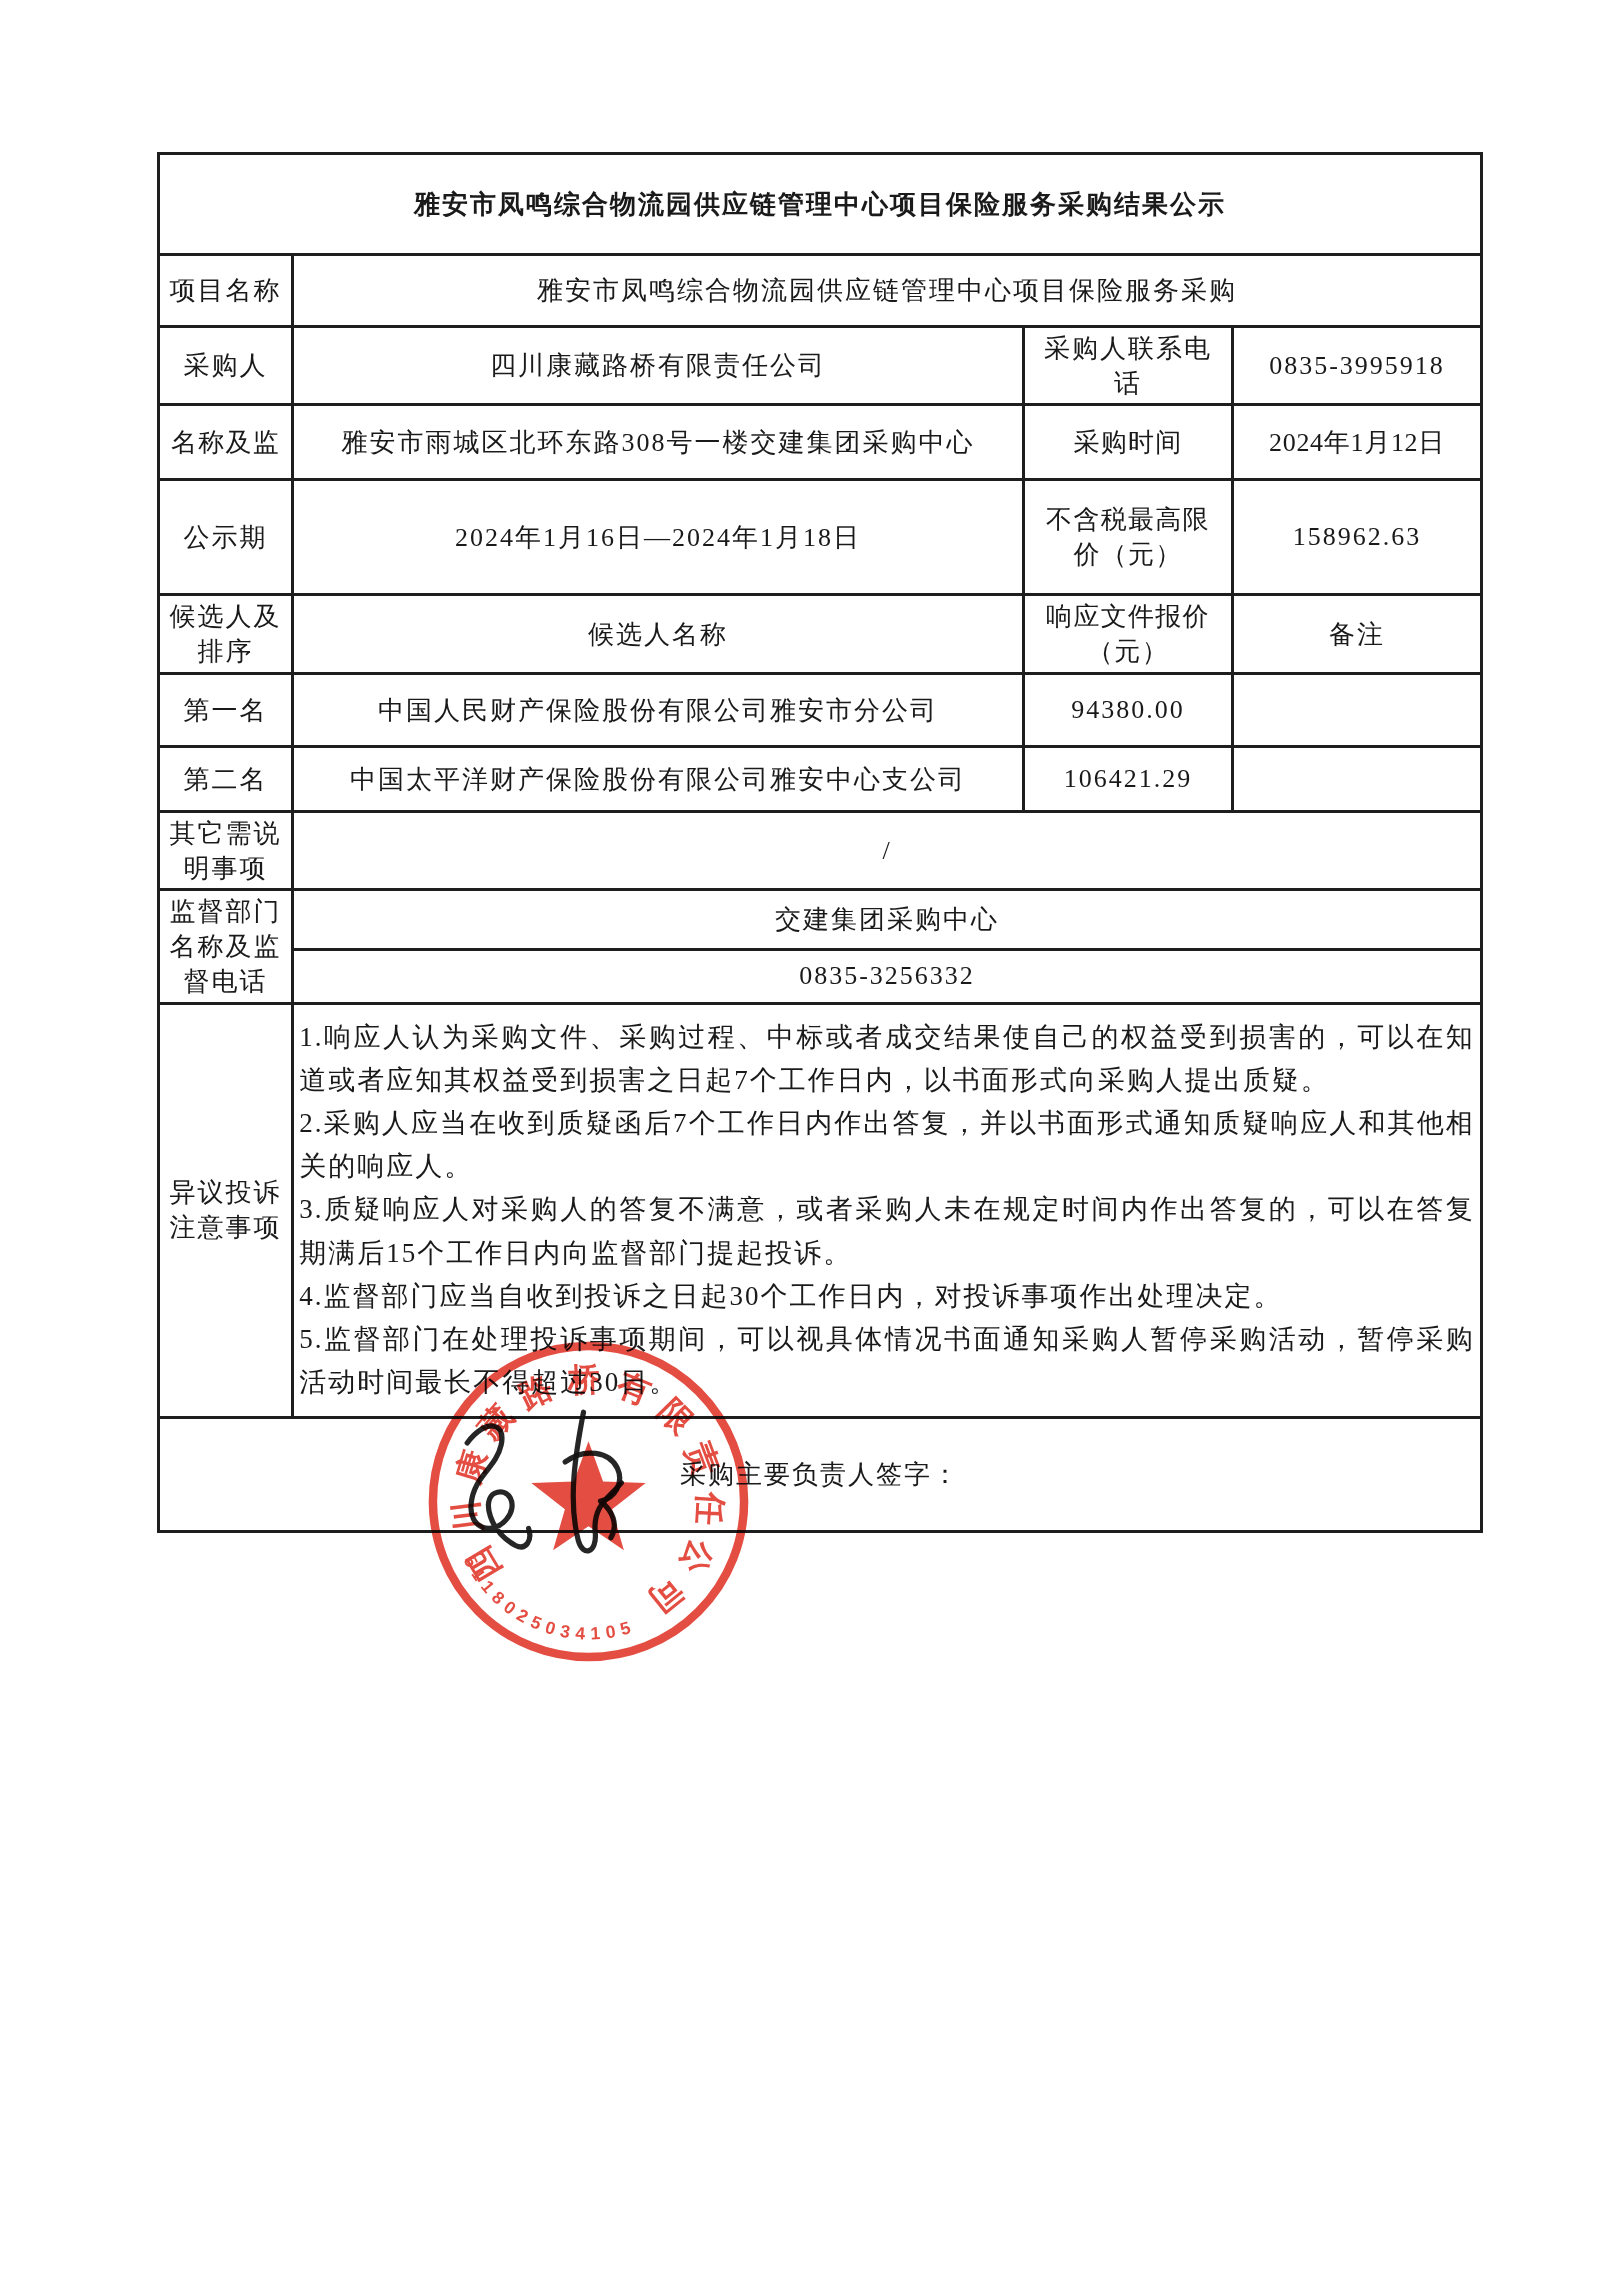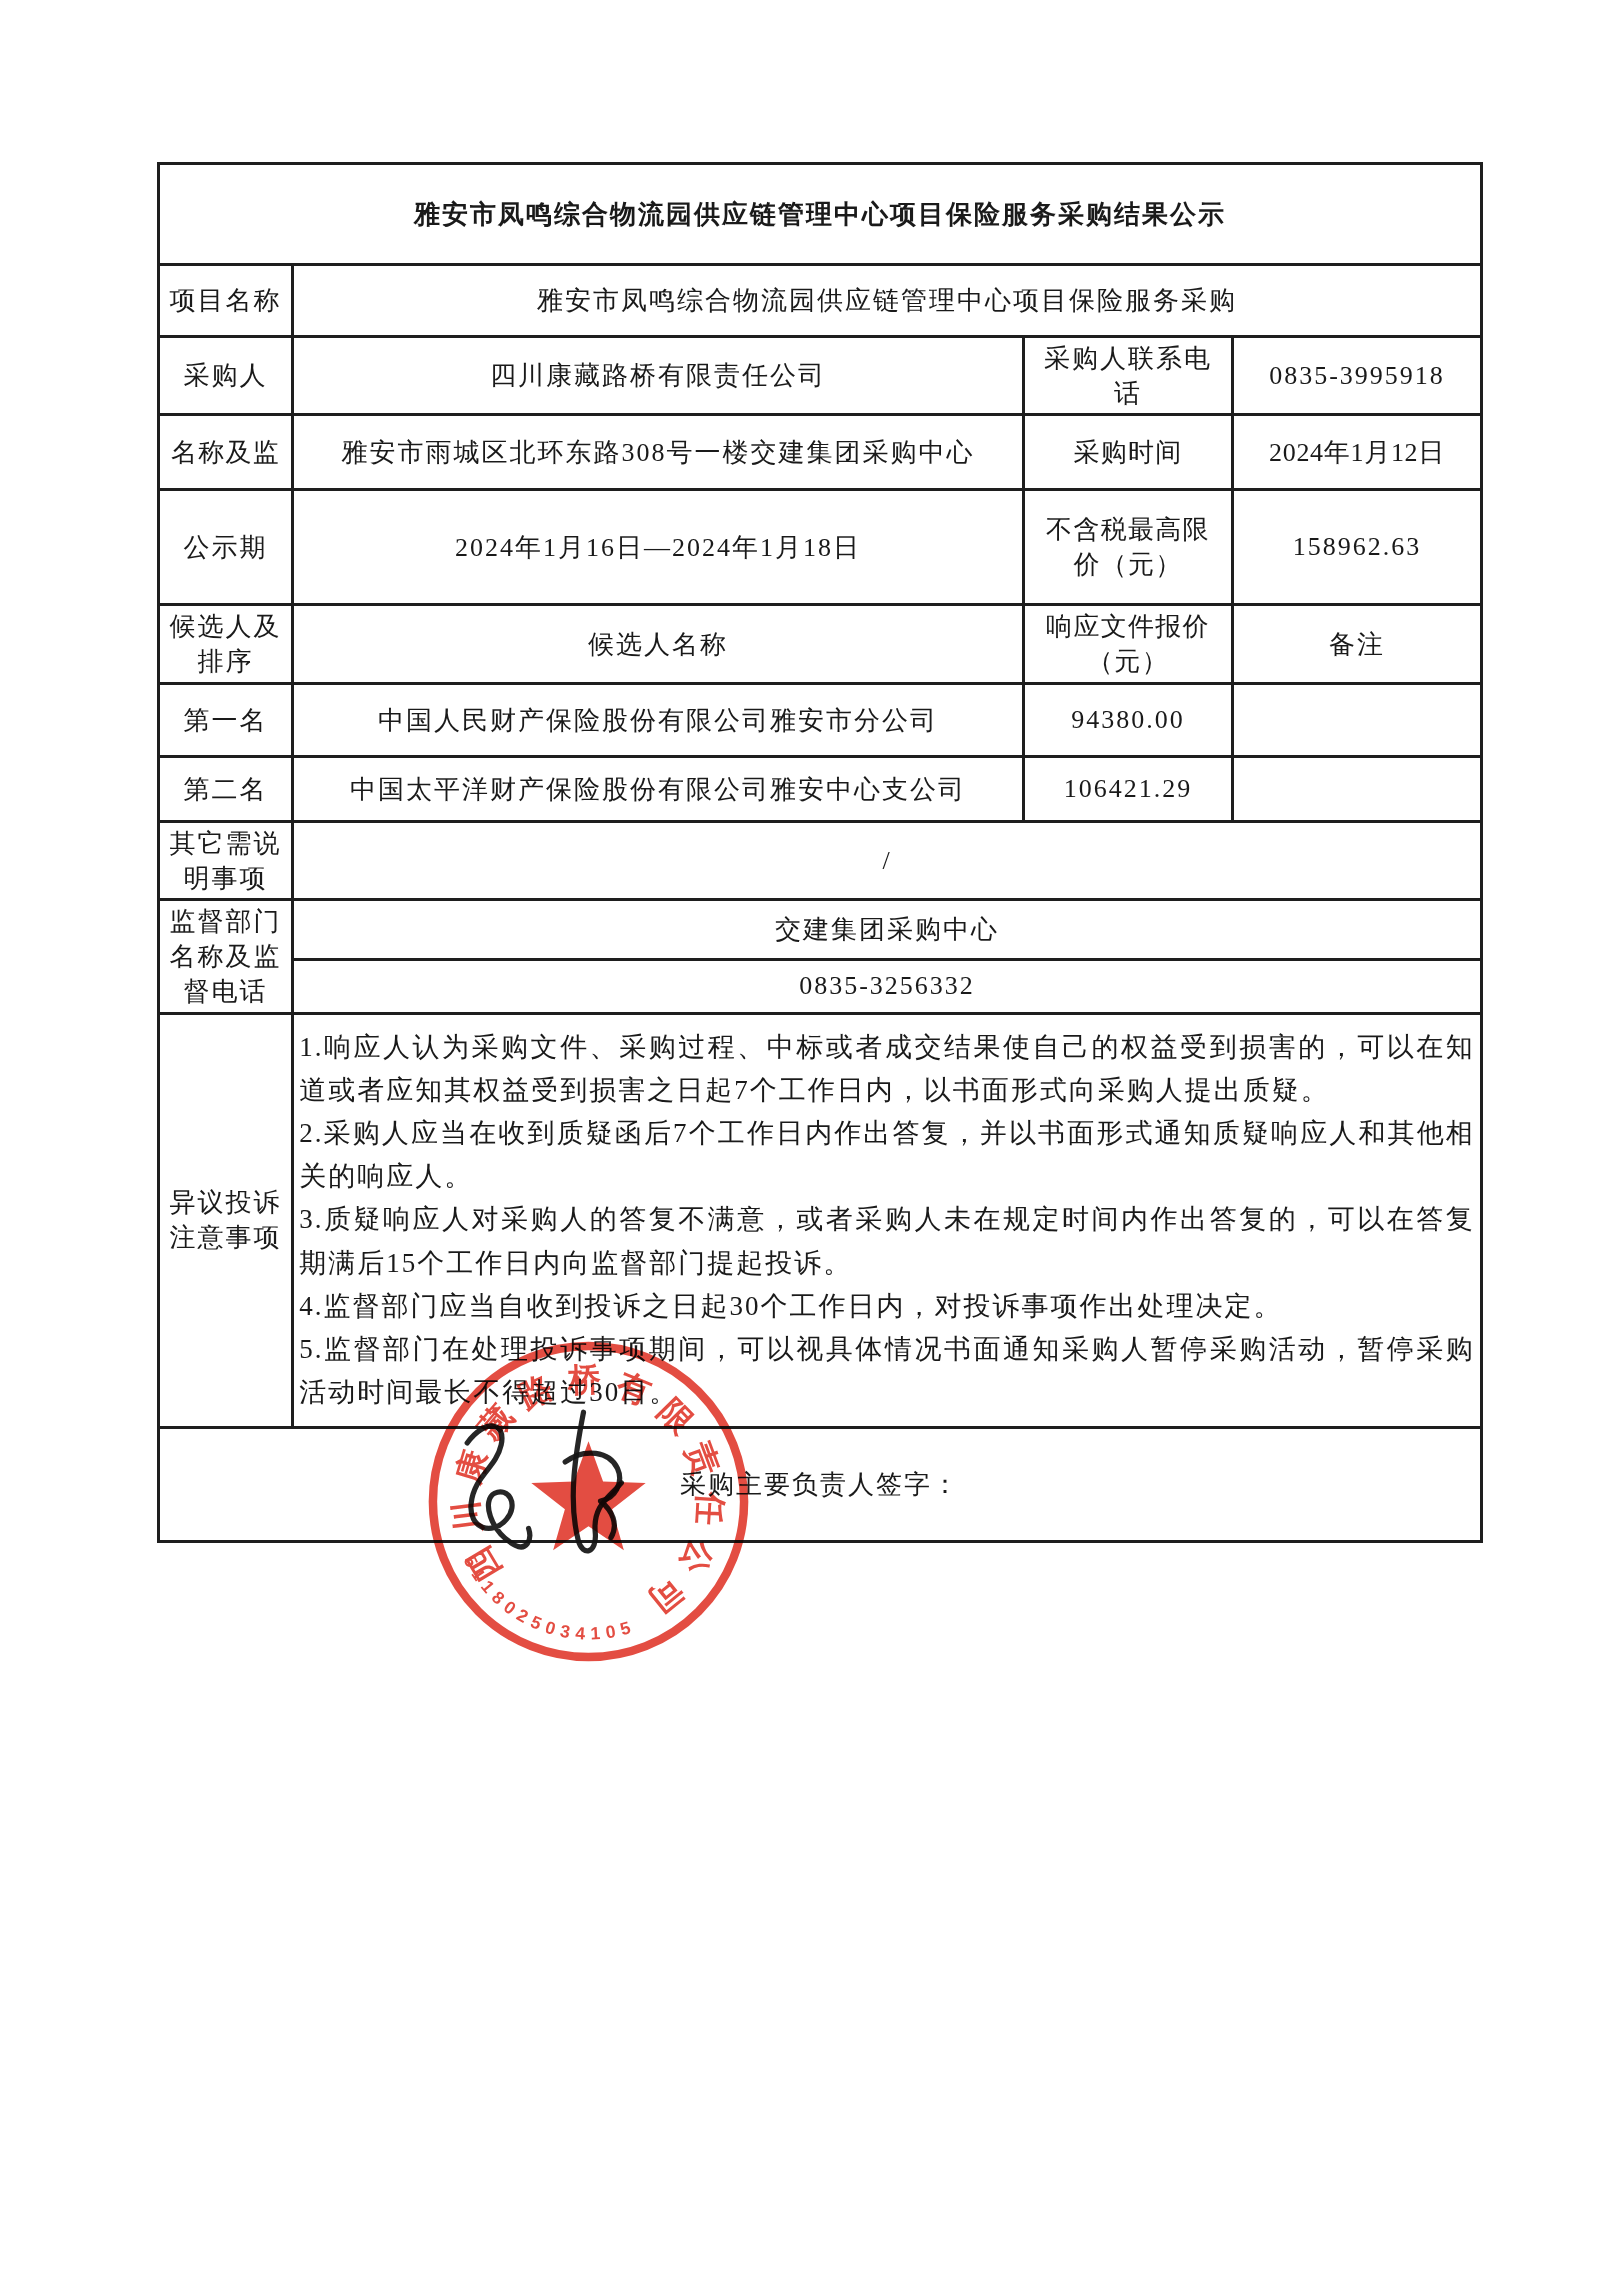--- a/index.html
+++ b/index.html
@@ -6,21 +6,21 @@
   .page{
     position:relative;
     width:1623px;height:2295px;
     background:#ffffff;
     font-family:"Liberation Serif","DejaVu Serif",serif;
     color:#1a1a1a;
     overflow:hidden;
   }
   table.doc{
     position:absolute;
-    left:157px;top:162px;
+    left:157px;top:152px;
     width:1323px;
     border-collapse:collapse;
     table-layout:fixed;
   }
   table.doc td{
     border:3.3px solid #1e1e1e;
     text-align:center;
     vertical-align:middle;
     font-size:26px;
     letter-spacing:2px;

